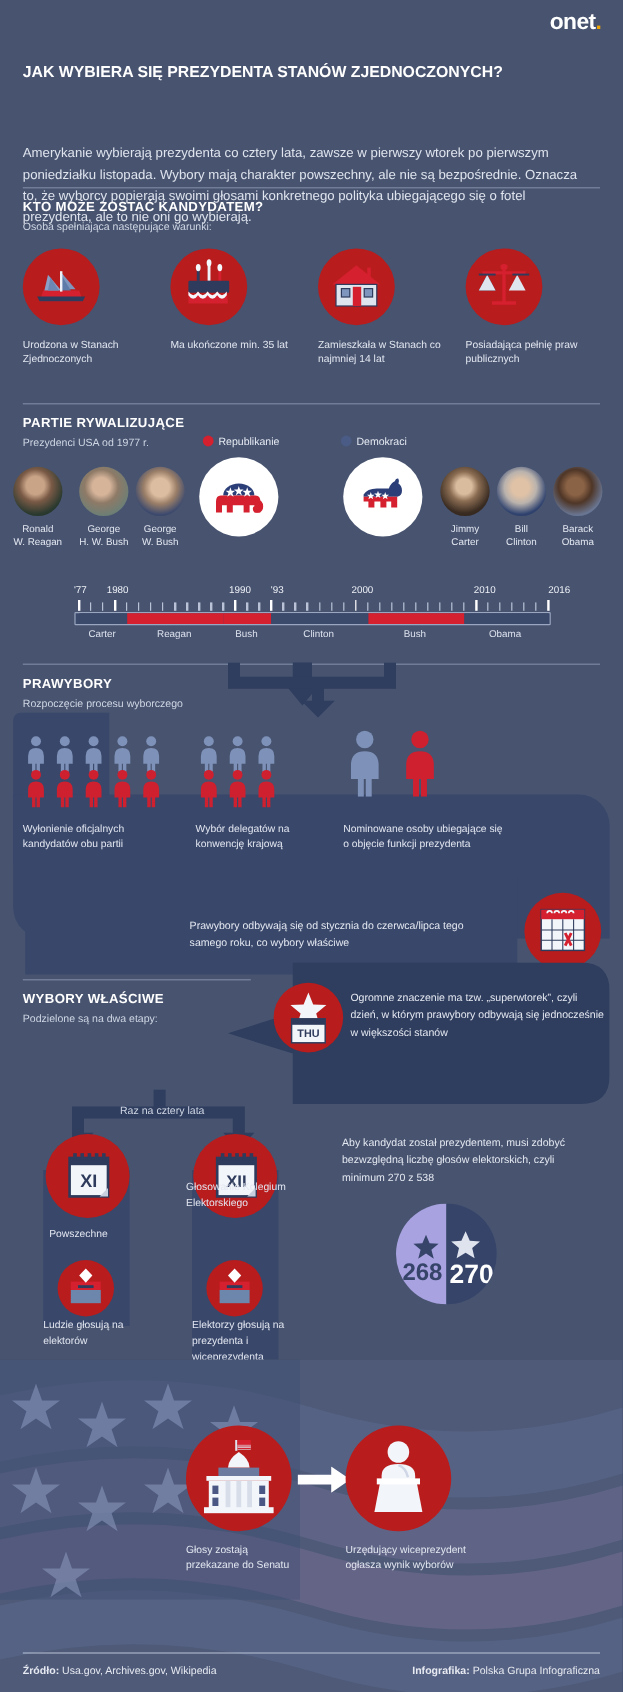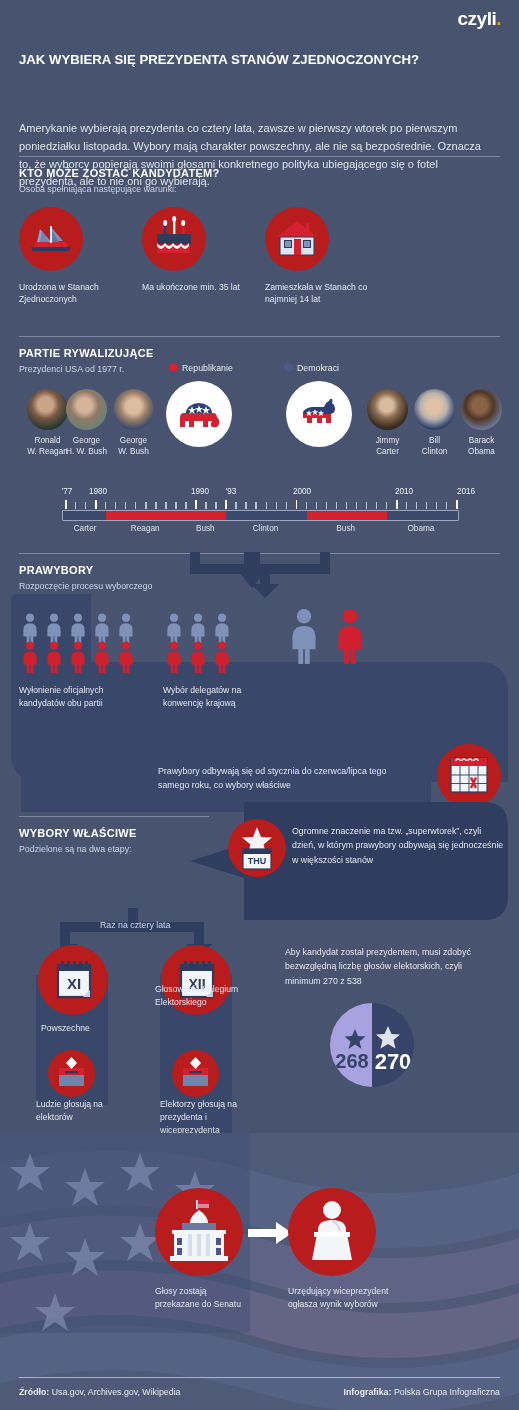--- a/index.html
+++ b/index.html
@@ -69,21 +69,21 @@
   .foot-r { position:absolute; right:19px; top:1387px; font-size:8.8px; color:#e7eaf2; }
   .foot-l b, .foot-r b { font-weight:bold; }
   .num { font-weight:bold; }
 </style>
 </head>
 <body>
 
 <div class="page">
 
   <div class="header">
-    <div class="logo"><span>czyli</span><span class="dot">.</span></div>
+    <div class="logo"><span>onet</span><span class="dot">.</span></div>
     <div class="h2">JAK WYBIERA SIĘ  PREZYDENTA STANÓW ZJEDNOCZONYCH?</div>
     <div class="lede">Amerykanie wybierają prezydenta co cztery lata, zawsze w pierwszy wtorek po pierwszym poniedziałku listopada. Wybory mają charakter powszechny, ale nie są bezpośrednie. Oznacza to, że wyborcy popierają swoimi głosami konkretnego polityka ubiegającego się o fotel prezydenta, ale to nie oni go wybierają.</div>
   </div>
 
   <div class="hr" style="left:19px; top:156px; width:481px;"></div>
   <div class="sec-title" style="left:19px; top:167px;">KTO MOŻE ZOSTAĆ KANDYDATEM?</div>
   <div class="sec-sub" style="left:19px; top:184px;">Osoba spełniająca następujące warunki:</div>
 
   <div class="req" style="left:19px; top:207px;">
     <div class="circ">
@@ -127,31 +127,47 @@
         <rect x="29" y="32" width="7" height="16" fill="#d5202f"></rect>
         <rect x="19" y="33" width="8" height="8" fill="#2e3b5c"></rect>
         <rect x="20" y="34" width="6" height="6" fill="#7e95bd"></rect>
         <rect x="38" y="33" width="8" height="8" fill="#2e3b5c"></rect>
         <rect x="39" y="34" width="6" height="6" fill="#7e95bd"></rect>
       </svg>
     </div>
     <div class="cap" style="position:relative;">Zamieszkała w Stanach co najmniej 14 lat</div>
   </div>
 
+  <div class="req" style="left:388px; top:207px;">
+    <div class="circ">
+      <svg width="64" height="64" viewBox="0 0 64 64">
+        <rect x="30.6" y="16" width="2.8" height="30" fill="#d5202f"></rect>
+        <rect x="14" y="19" width="36" height="2.6" fill="#d5202f"></rect>
+        <ellipse cx="32" cy="15.5" rx="3" ry="2.4" fill="#d5202f"></ellipse>
+        <path d="M9 22 l7 13 H2 Z" fill="#2e3b5c" transform="translate(9,0)"></path>
+        <path d="M11 22 l7 13 H4 Z" fill="#dfe5ef" transform="translate(7,0)"></path>
+        <path d="M43 22 l7 13 H36 Z" fill="#dfe5ef"></path>
+        <rect x="11" y="21" width="14" height="1.6" fill="#2e3b5c"></rect>
+        <rect x="39" y="21" width="14" height="1.6" fill="#2e3b5c"></rect>
+        <rect x="22" y="44" width="20" height="3" fill="#d5202f"></rect>
+      </svg>
+    </div>
+    <div class="cap" style="position:relative;">Posiadająca pełnię praw publicznych</div>
+  </div>
 
   <div class="hr" style="left:19px; top:336px; width:481px;"></div>
   <div class="sec-title" style="left:19px; top:347px;">PARTIE RYWALIZUJĄCE</div>
   <div class="sec-sub" style="left:19px; top:364px;">Prezydenci USA od 1977 r.</div>
 
   <div class="legend-dot" style="left:169px; top:363px; background:#d5202f;"></div>
   <div class="legend-lab" style="left:182px; top:363px;">Republikanie</div>
   <div class="legend-dot" style="left:284px; top:363px; background:#4a5c86;"></div>
   <div class="legend-lab" style="left:297px; top:363px;">Demokraci</div>
 
-  <div class="pres" style="left:24px; top:389px;">
+  <div class="pres" style="left:8px; top:389px;">
     <div class="ph" style="background:radial-gradient(circle at 45% 38%, #c9a487 0 22%, #7a5a46 40%, #2b3a2f 70%, #1c2a22 100%);"></div>
     <div class="nm"><span>Ronald</span><br><span>W. Reagan</span></div>
   </div>
   <div class="pres" style="left:63px; top:389px;">
     <div class="ph" style="background:radial-gradient(circle at 45% 40%, #d6b49a 0 22%, #8e7a67 42%, #6e7f75 72%, #4e5d58 100%);"></div>
     <div class="nm"><span>George</span><br><span>H. W. Bush</span></div>
   </div>
   <div class="pres" style="left:110px; top:389px;">
     <div class="ph" style="background:radial-gradient(circle at 50% 42%, #dcbda1 0 24%, #9b7f68 44%, #3d4a6e 72%, #27334f 100%);"></div>
     <div class="nm"><span>George</span><br><span>W. Bush</span></div>
@@ -362,20 +378,21 @@
         <svg width="36" height="56" viewBox="0 0 20 34">
           <circle cx="10" cy="5" r="4.4" fill="#7e91b8"></circle>
           <path d="M10 11 q7 0 7 7 v7 h-3.5 v9 h-3 v-9 h-1 v9 h-3 v-9 h-3.5 v-7 q0 -7 7 -7 z" fill="#7e91b8"></path>
         </svg>
         <svg width="36" height="56" viewBox="0 0 20 34">
           <circle cx="10" cy="5" r="4.4" fill="#cf2030"></circle>
           <path d="M10 11 q7 0 7 7 v7 h-3.5 v9 h-3 v-9 h-1 v9 h-3 v-9 h-3.5 v-7 q0 -7 7 -7 z" fill="#cf2030"></path>
         </svg>
       </div>
     </div>
+  <div class="cap" style="left:286px; top:684px; width:135px;"><span>Nominowane osoby ubiegające się o objęcie funkcji prezydenta</span></div>
 
   <div class="body-txt" style="left:158px; top:764px; width:250px;">Prawybory odbywają się od stycznia do czerwca/lipca tego samego roku, co wybory właściwe</div>
 
   <div class="circ" style="position:absolute; left:437px; top:744px; width:64px; height:64px;">
     <svg width="64" height="64" viewBox="0 0 64 64">
       <rect x="14" y="14" width="36" height="34" fill="#f2f5fa" stroke="#2e3b5c" stroke-width="1.2"></rect>
       <rect x="14" y="14" width="36" height="8" fill="#d5202f"></rect>
       <g stroke="#f2f5fa" stroke-width="1.4" fill="none">
         <path d="M19 17 a2 2 0 0 1 4 0"></path>
           <path d="M25 17 a2 2 0 0 1 4 0"></path>

